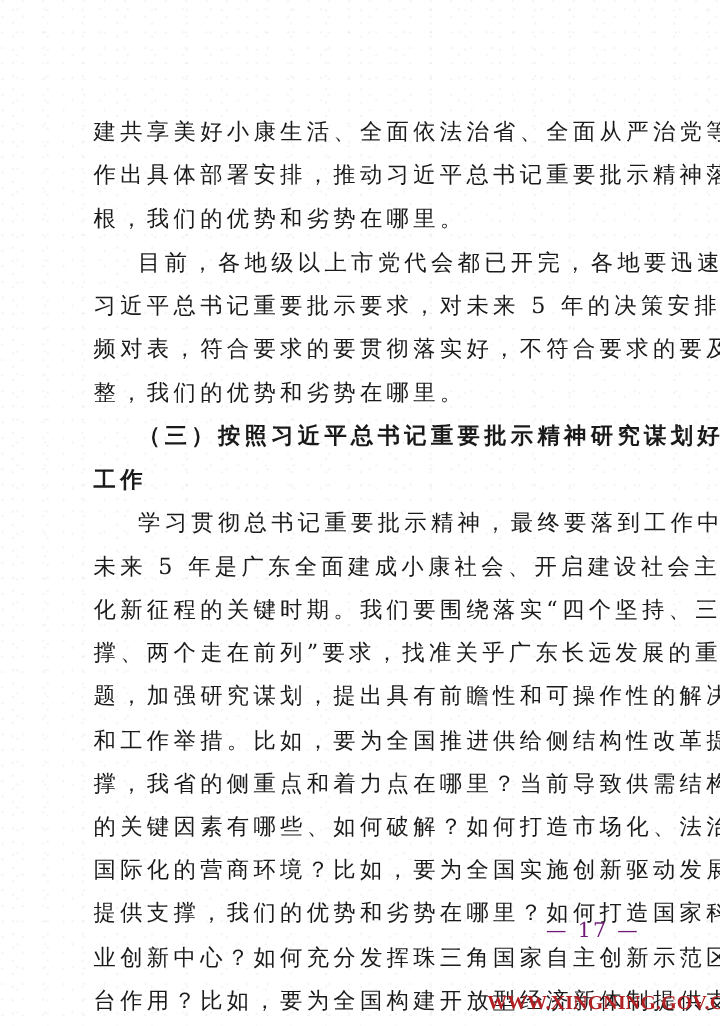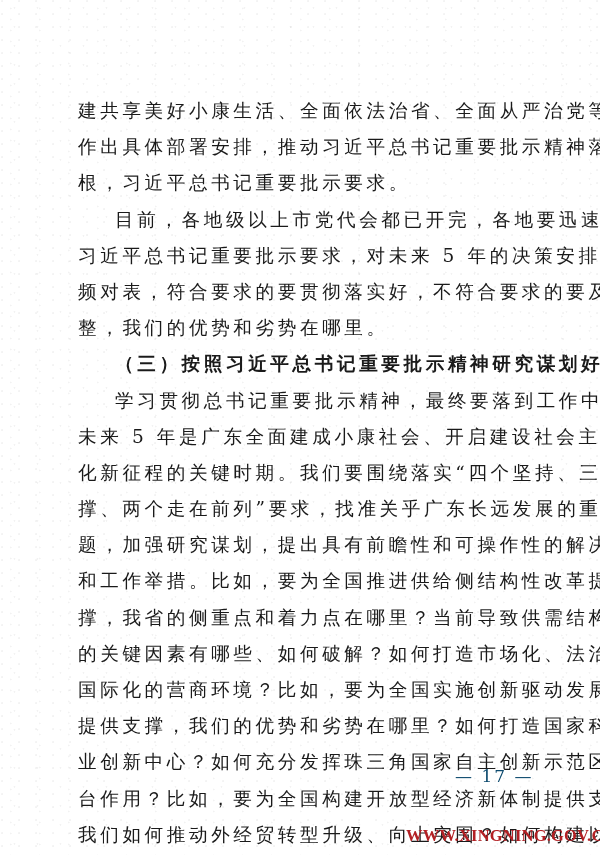--- a/index.html
+++ b/index.html
@@ -19,42 +19,43 @@
   }
   .line {
     height: 36.2px; line-height: 36.2px;
     font-size: 18.6px; letter-spacing: 3.6px;
     white-space: nowrap; overflow: visible;
   }
   .line.indent { padding-left: 37px; }
   .line.heading { font-weight: bold; }
   .page-number {
     position: absolute; left: 455px; top: 766px;
-    font-size: 17px; letter-spacing: 2px; color: #0c4a6e;
+    font-size: 17px; letter-spacing: 2px; color: #701a75;
     font-family: "DejaVu Serif", serif;
   }
   .footer-url {
     position: absolute; left: 406px; top: 826px;
     font-size: 16.5px; font-weight: bold; color: #b32024;
     font-family: "Liberation Serif", "DejaVu Serif", serif;
     letter-spacing: 0.2px;
   }
 </style>
 </head>
 <body>
 
 <div class="page">
   <div class="line">建共享美好小康生活、全面依法治省、全面从严治党等方面</div>
   <div class="line">作出具体部署安排，推动习近平总书记重要批示精神落地生</div>
-  <div class="line">根，习近平总书记重要批示要求。</div>
+  <div class="line">根，我们的优势和劣势在哪里。</div>
   <div class="line indent">目前，各地级以上市党代会都已开完，各地要迅速对照</div>
   <div class="line">习近平总书记重要批示要求，对未来 5 年的决策安排进行调</div>
   <div class="line">频对表，符合要求的要贯彻落实好，不符合要求的要及时调</div>
   <div class="line">整，我们的优势和劣势在哪里。</div>
   <div class="line indent heading">（三）按照习近平总书记重要批示精神研究谋划好未来</div>
+  <div class="line heading">工作</div>
   <div class="line indent">学习贯彻总书记重要批示精神，最终要落到工作中去。</div>
   <div class="line">未来 5 年是广东全面建成小康社会、开启建设社会主义现代</div>
   <div class="line">化新征程的关键时期。我们要围绕落实“四个坚持、三个支</div>
   <div class="line">撑、两个走在前列”要求，找准关乎广东长远发展的重大问</div>
   <div class="line">题，加强研究谋划，提出具有前瞻性和可操作性的解决方案</div>
   <div class="line">和工作举措。比如，要为全国推进供给侧结构性改革提供支</div>
   <div class="line">撑，我省的侧重点和着力点在哪里？当前导致供需结构失衡</div>
   <div class="line">的关键因素有哪些、如何破解？如何打造市场化、法治化、</div>
   <div class="line">国际化的营商环境？比如，要为全国实施创新驱动发展战略</div>
   <div class="line">提供支撑，我们的优势和劣势在哪里？如何打造国家科技产</div>

